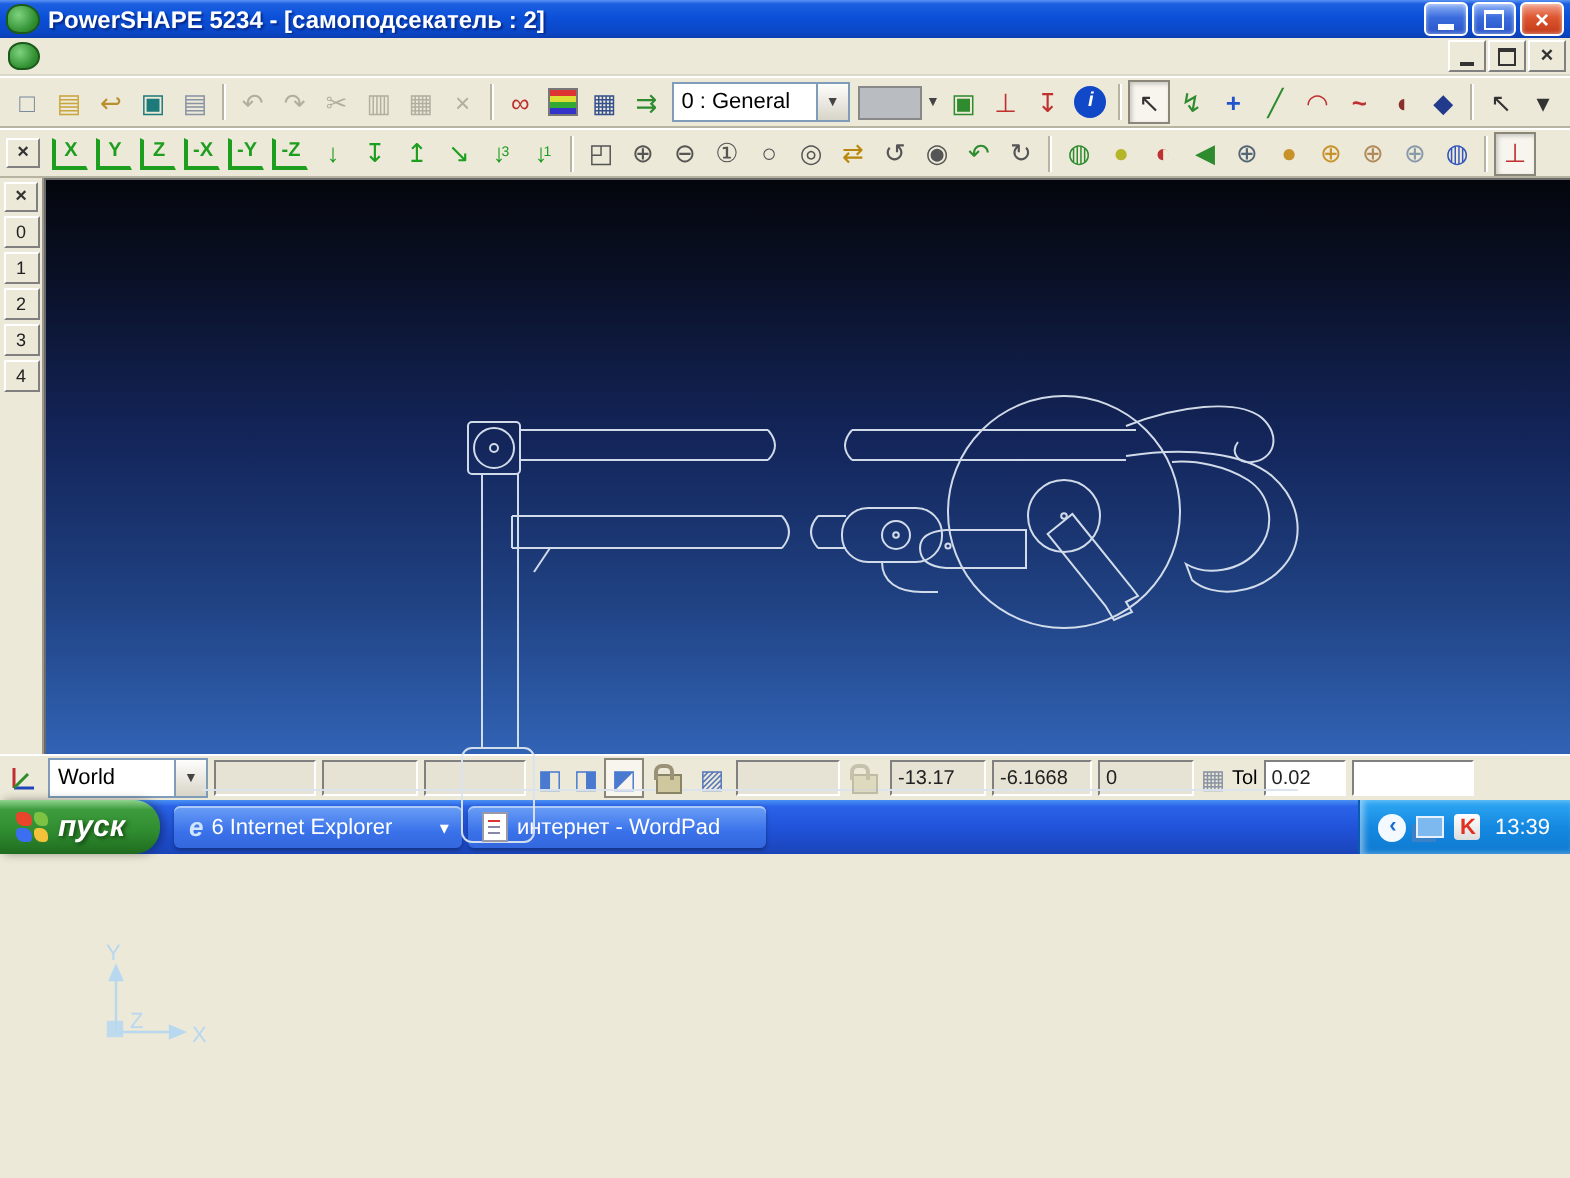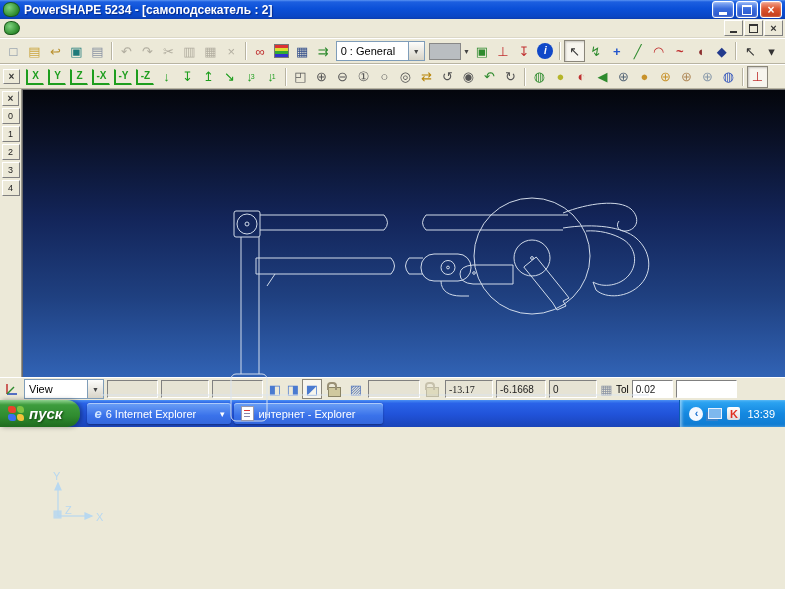--- a/index.html
+++ b/index.html
@@ -324,36 +324,36 @@
     </div>
   </div>
 
   <div class="statusbar">
     <svg width="18" height="18">
       <line x1="4" y1="14" x2="4" y2="4" stroke="#c03030" stroke-width="1.5"></line>
       <line x1="4" y1="14" x2="14" y2="14" stroke="#2244bb" stroke-width="1.5"></line>
       <line x1="4" y1="14" x2="11" y2="7" stroke="#2e8b2e" stroke-width="1.5"></line>
     </svg>
     <div class="select" style="width:78px;">
-      <span class="val">View</span>
+      <span class="val">World</span>
       <span class="dd">▼</span>
     </div>
     <span class="sfield" style="width:43px;"></span>
     <span class="sfield" style="width:40px;"></span>
     <span class="sfield" style="width:43px;"></span>
     <span class="grp">
         <span class="sicon" style="color: rgb(74, 122, 208);">◧</span>
         <span class="sicon" style="color: rgb(74, 122, 208);">◨</span>
         <span class="sicon pressed" style="color: rgb(74, 122, 208);">◩</span>
       </span>
     <span class="lock"></span>
     <span class="sicon" style="color:#5577bb;">▨</span>
     <span class="sfield" style="width:44px;"></span>
     <span class="lock dim"></span>
-    <span class="sfield" style="width:40px;font-family:Liberation Serif, serif;">
+    <span class="sfield" style="width:40px;">
         <span>-13.17</span>
       </span>
     <span class="sfield" style="width:42px;">
         <span>-6.1668</span>
       </span>
     <span class="sfield" style="width:40px;">
         <span>0</span>
       </span>
     <span class="sicon" style="color:#8a93a3;width:13px;">▦</span>
     <span>Tol</span>
@@ -374,21 +374,21 @@
       <span>пуск</span>
     </div>
     <div class="taskbtns">
       <div class="taskbtn" style="width:130px;">
         <span class="tk-ie">e</span>
         <span>6 Internet Explorer</span>
         <span class="tk-dd">▾</span>
       </div>
       <div class="taskbtn" style="width:135px;">
         <span class="tk-doc"></span>
-        <span>интернет - Explorer</span>
+        <span>интернет - WordPad</span>
       </div>
     </div>
     <div class="tray">
       <span class="chev">‹</span>
       <span class="netico"></span>
       <span class="kasp">K</span>
       <span class="clock">13:39</span>
     </div>
   </div>
 

